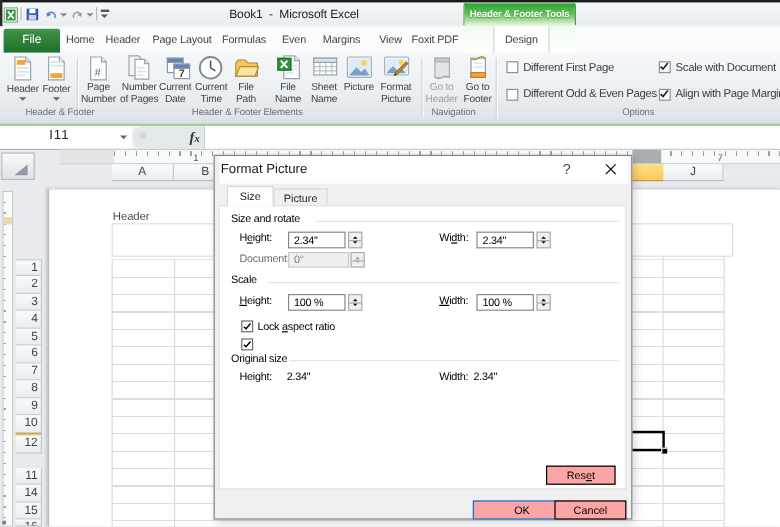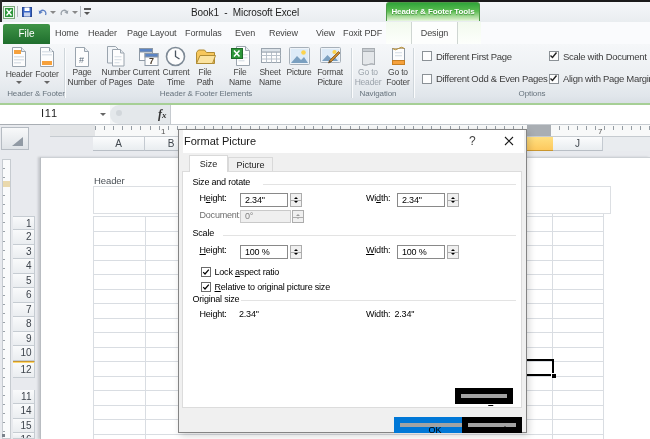--- a/index.html
+++ b/index.html
@@ -62,47 +62,47 @@
 .din{position:absolute;background:#fff;border:1px solid #898989;box-sizing:border-box;font-size:9px;color:#000;padding-left:4px;letter-spacing:-0.2px;}
 .din.dis{background:#efefef;border-color:#c9c9c9;color:#808080;}
 .spin{position:absolute;width:12px;background:#f0f0f0;border:1px solid #acacac;box-sizing:border-box;}
 .spin .u,.spin .d{position:absolute;left:50%;margin-left:-2.5px;width:0;height:0;border-left:2.5px solid transparent;border-right:2.5px solid transparent;}
 .spin .u{top:3px;border-bottom:2.5px solid #000;}
 .spin .d{bottom:3px;border-top:2.5px solid #000;}
 .spin .mid{position:absolute;left:0;top:50%;width:100%;height:1px;background:#acacac;}
 .spin.dis .u{border-bottom-color:#9a9a9a;}
 .spin.dis .d{border-top-color:#9a9a9a;}
 .dcb{position:absolute;width:10px;height:10px;background:#fff;border:1px solid #6b6b6b;box-sizing:border-box;}
-.btn{position:absolute;background:#a3a3a3;border:6px solid #000000;box-sizing:border-box;font-size:9px;color:#000;text-align:center;}
+.btn{position:absolute;background:#fca5a5;border:1px solid #000000;box-sizing:border-box;font-size:9px;color:#000;text-align:center;}
 u{text-decoration:underline;}
 </style></head>
 <body>
 <div class="ab" id="titlebar"></div>
 <div class="ab" style="left:0;top:0;width:2px;height:22px;background:#2a2a2a;"></div>
 <div class="ab" id="ttl">Book1&nbsp; - &nbsp;Microsoft Excel</div>
 <div class="ab" id="ctxlbl">Header &amp; Footer Tools</div>
 <div class="ab" id="tabrow"></div>
 <div class="ab" id="ctxtab"></div>
 <div class="ab" id="destab"></div>
 <div class="ab tab" style="left:411px;top:22px;width:47px;text-align:center;line-height:22px;top:22px;">Design</div>
 <div class="ab" id="filetab">File</div>
 <div class="ab tab" style="left:55px;">Home</div>
 <div class="ab tab" style="left:88px;">Header</div>
 <div class="ab tab" style="left:127px;">Page Layout</div>
 <div class="ab tab" style="left:185px;">Formulas</div>
 <div class="ab tab" style="left:235px;">Even</div>
-<div class="ab tab" style="left:269px;">Review</div>
+<div class="ab tab" style="left:269px;">Margins</div>
 <div class="ab tab" style="left:316px;">View</div>
 <div class="ab tab" style="left:343px;text-align:right;">Foxit PDF</div>
 <div class="ab" id="ribbon"></div>
 <div class="ab" id="greenline"></div>
 <div class="ab gdiv" style="left:64px;top:48px;"></div>
 <div class="ab gdiv" style="left:351px;top:48px;"></div>
 <div class="ab gdiv" style="left:413px;top:48px;"></div>
-<div class="ab glabel" style="left:6px;top:89px;width:60px;">Header &amp; Footer</div>
+<div class="ab glabel" style="left:20px;top:89px;width:60px;">Header &amp; Footer</div>
 <div class="ab glabel" style="left:126px;top:89px;width:160px;">Header &amp; Footer Elements</div>
 <div class="ab glabel" style="left:348px;top:89px;width:60px;">Navigation</div>
 <div class="ab glabel" style="left:502px;top:89px;width:60px;">Options</div>
 
 <svg class="ab" style="left:10px;top:46px;" width="18" height="22" viewBox="0 0 18 22">
     <path d="M2.5 1.5 h9 l4 4 v15 h-13 z" fill="#fdfdfd" stroke="#9aa4ae"></path>
     <path d="M11.5 1.5 v4 h4" fill="#e8ecf0" stroke="#9aa4ae"></path>
     <rect x="4" y="4" width="7" height="4" fill="#f6a13c"></rect>
     <rect x="4" y="10" width="10" height="1.5" fill="#dde3e9"></rect>
     <rect x="4" y="13" width="10" height="1.5" fill="#dde3e9"></rect>
@@ -348,21 +348,20 @@
       <svg width="8" height="8" viewBox="0 0 8 8" style="position:absolute;left:0;top:0;">
         <path d="M1.2 4.2 L3 6 L6.8 1.6" stroke="#000" stroke-width="1.2" fill="none"></path>
       </svg>
     </div>
 <div class="t" style="left:35.5px;top:137px;">Lock <u>a</u>spect ratio</div>
 <div class="dcb" style="left:22px;top:151.5px;">
       <svg width="8" height="8" viewBox="0 0 8 8" style="position:absolute;left:0;top:0;">
         <path d="M1.2 4.2 L3 6 L6.8 1.6" stroke="#000" stroke-width="1.2" fill="none"></path>
       </svg>
     </div>
-<div class="t" style="left:35.5px;top:151.5px;"><u>R</u>elative to original picture size</div>
 <div class="t" style="left:13.5px;top:163.5px;">Original size</div>
 <div class="hline" style="left:62px;top:170px;width:275px;"></div>
 <div class="t" style="left:20.5px;top:178.5px;">Height:</div>
 <div class="t" style="left:60px;top:178.5px;">2.34"</div>
 <div class="t" style="left:187px;top:178.5px;">Width:</div>
 <div class="t" style="left:215.5px;top:178.5px;">2.34"</div>
 <div class="btn" style="left:276px;top:257.5px;width:58px;height:16px;line-height:15px;">Res<u>e</u>t</div>
 <div class="btn" style="left:215px;top:286.5px;width:82px;height:16px;line-height:15px;border-color:#0078d7;">OK</div>
 <div class="btn" style="left:283px;top:286.5px;width:60px;height:16px;line-height:15px;">Cancel</div>
 </div>

